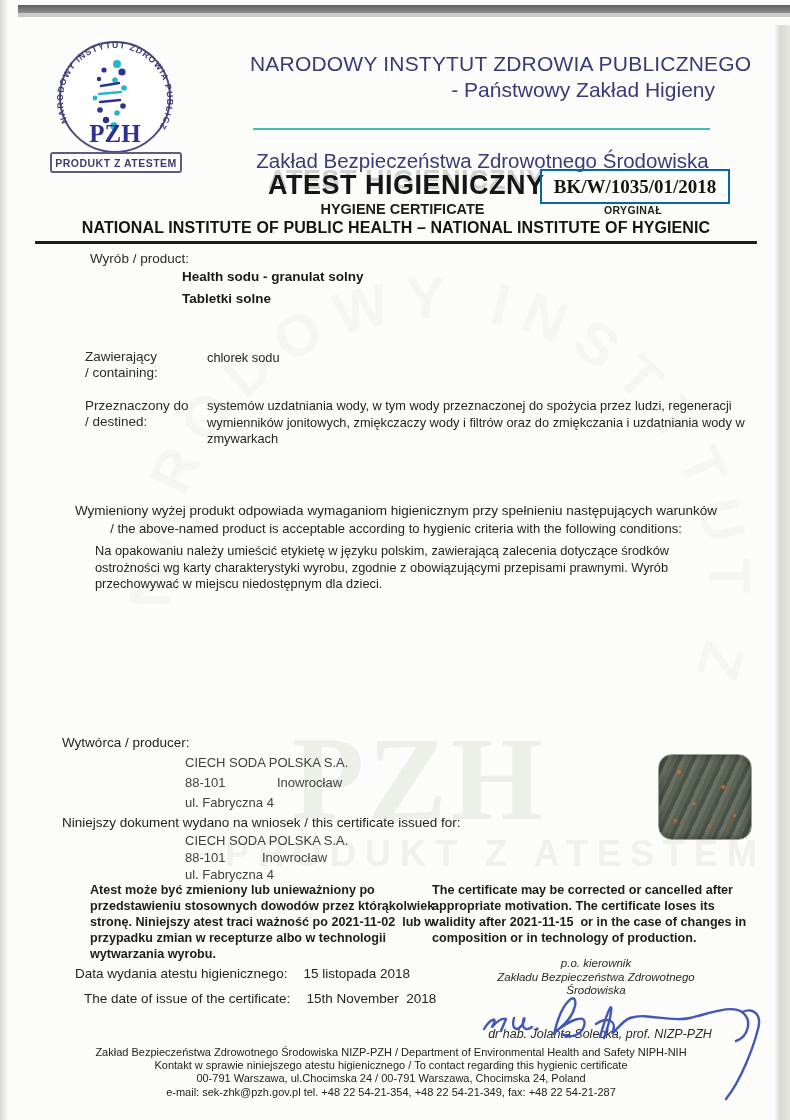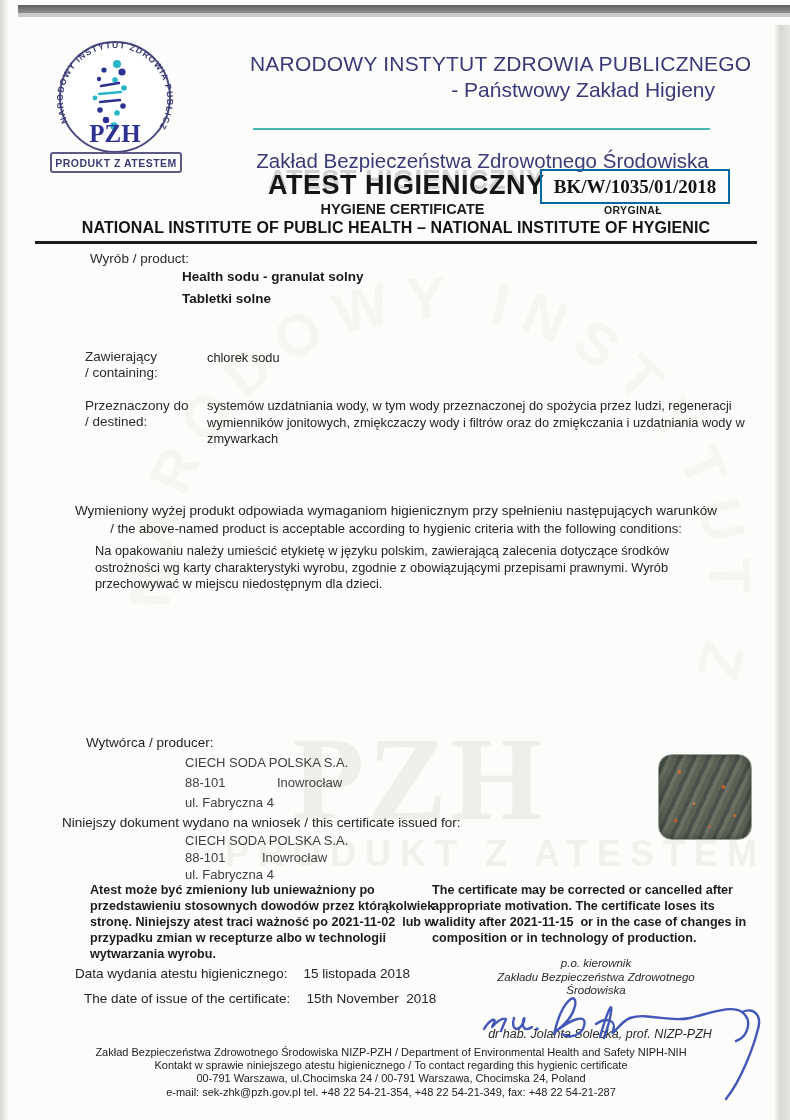--- a/index.html
+++ b/index.html
@@ -175,21 +175,21 @@
   <div class="fl" style="left:85px;top:398px;">
     <div>Przeznaczony do</div>
     <div>/ destined:</div>
   </div>
   <div class="fv" style="left:207px;top:398px;width:552px;font-size:12.8px;line-height:16.5px;">systemów uzdatniania wody, w tym wody przeznaczonej do spożycia przez ludzi, regeneracji wymienników jonitowych, zmiękczaczy wody i filtrów oraz do zmiękczania i uzdatniania wody w zmywarkach</div>
 
   <div class="cond-pl">Wymieniony wyżej produkt odpowiada wymaganiom higienicznym przy spełnieniu następujących warunków</div>
   <div class="cond-en">/ the above-named product is acceptable according to hygienic criteria with the following conditions:</div>
   <div class="cond-par">Na opakowaniu należy umieścić etykietę w języku polskim, zawierającą zalecenia dotyczące środków ostrożności wg karty charakterystyki wyrobu, zgodnie z obowiązującymi przepisami prawnymi. Wyrób przechowywać w miejscu niedostępnym dla dzieci.</div>
 
-  <div class="sec-label" style="left:62px;top:735px;margin-left:24px;">Wytwórca / producer:</div>
+  <div class="sec-label" style="left:62px;top:735px;">Wytwórca / producer:</div>
   <div class="addr" style="left:185px;top:755px;">CIECH SODA POLSKA S.A.</div>
   <div class="addr" style="left:185px;top:775px;">88-101</div>
   <div class="addr" style="left:277px;top:775px;">Inowrocław</div>
   <div class="addr" style="left:185px;top:795px;">ul. Fabryczna 4</div>
 
   <div class="sec-label" style="left:62px;top:815px;">Niniejszy dokument wydano na wniosek / this certificate issued for:</div>
   <div class="addr" style="left:185px;top:833px;">CIECH SODA POLSKA S.A.</div>
   <div class="addr" style="left:185px;top:850px;">88-101</div>
   <div class="addr" style="left:262px;top:850px;">Inowrocław</div>
   <div class="addr" style="left:185px;top:867px;">ul. Fabryczna 4</div>

